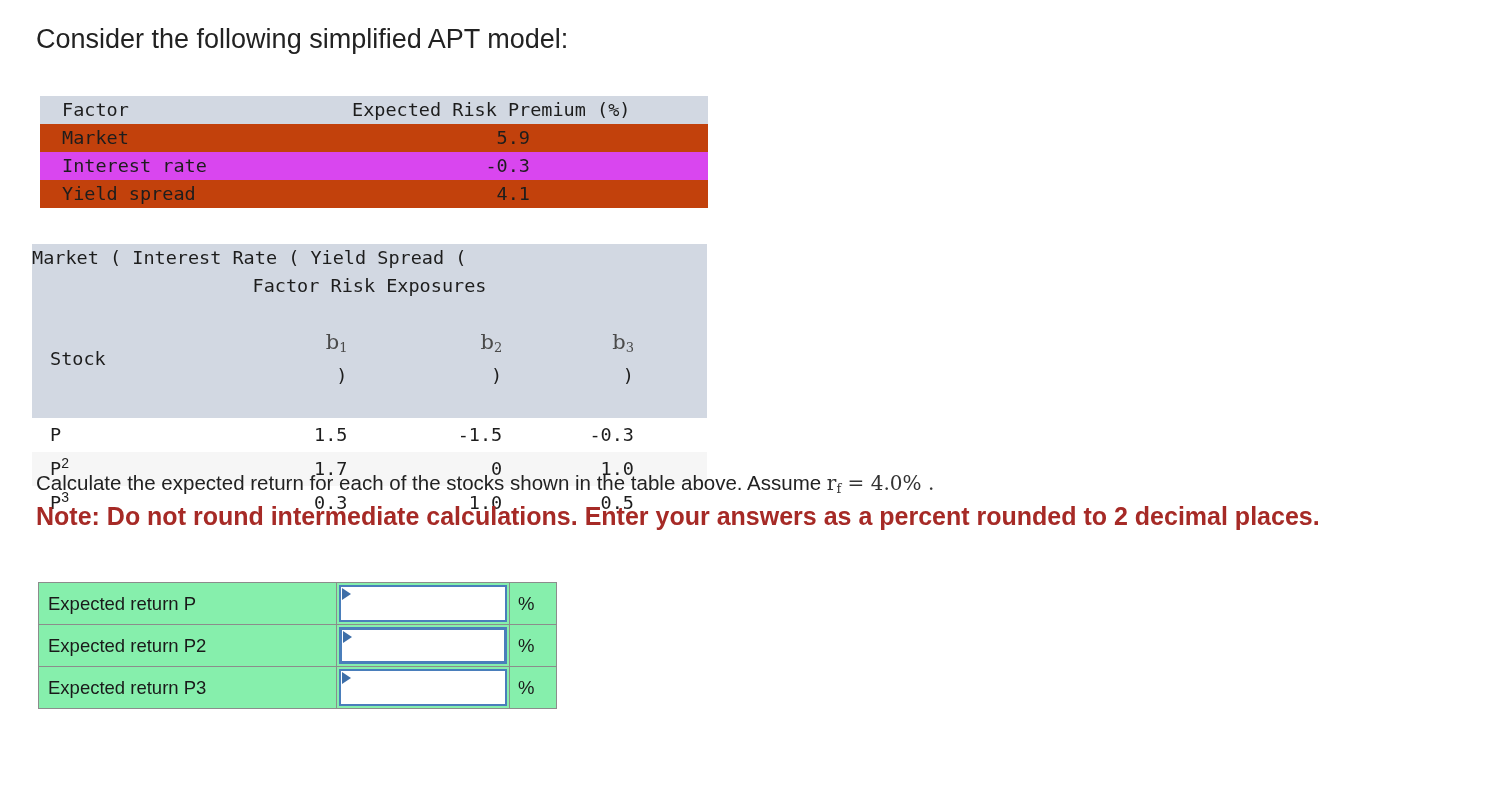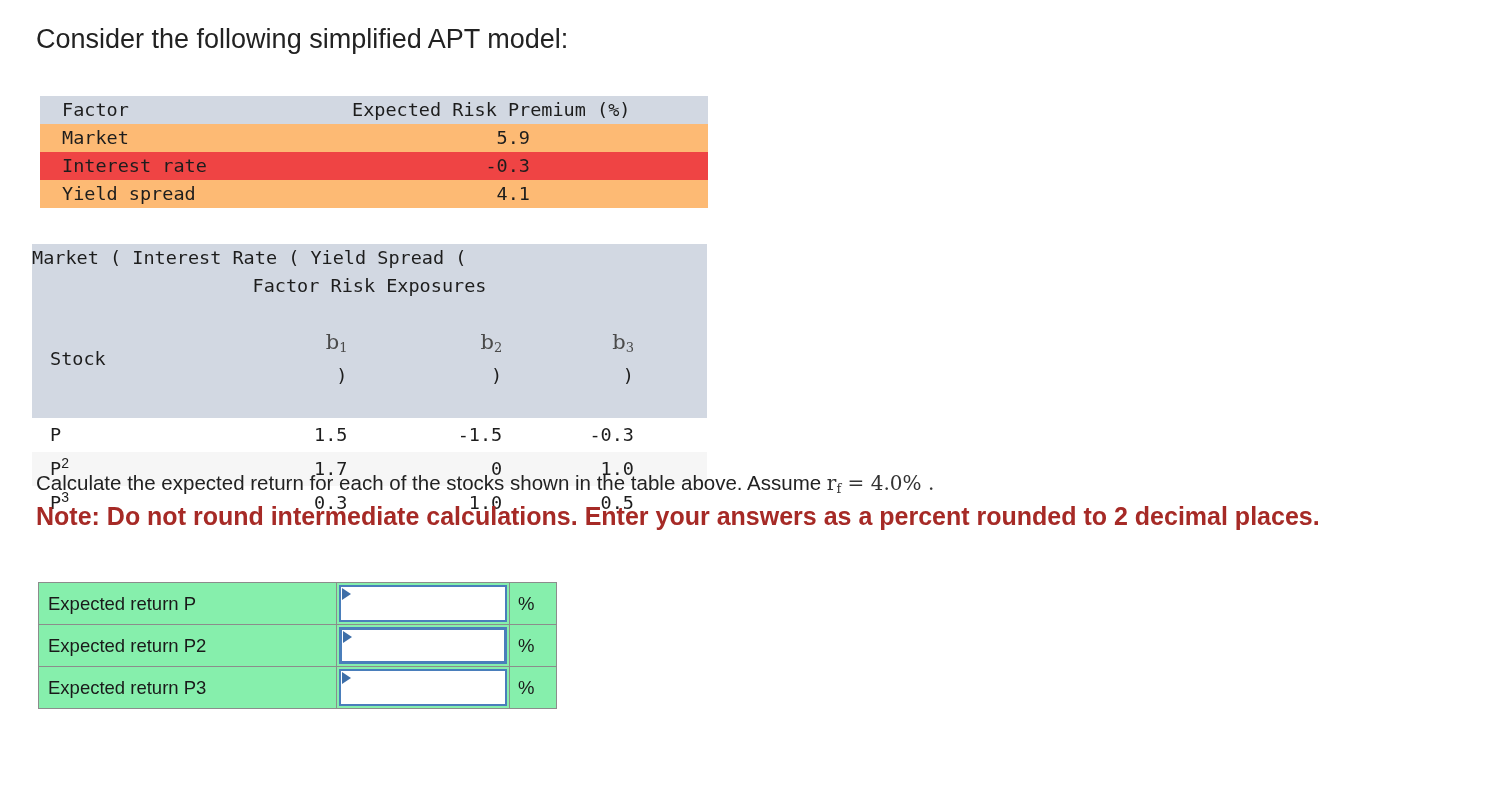--- a/index.html
+++ b/index.html
@@ -43,22 +43,22 @@
     overflow: hidden;
   }
 
   
   #factor-table {
     left: 40px;
     top: 96px;
     width: 668px;
   }
   #factor-table .hdr-row { background: #d2d8e2; }
-  #factor-table .row-alt { background: #ef4444; }
-  #factor-table .row-plain { background: #fdba74; }
+  #factor-table .row-alt { background: #d946ef; }
+  #factor-table .row-plain { background: #c2410c; }
   #factor-table td, #factor-table th { height: 20px; line-height: 28px; }
   #factor-table .c-label { width: 290px; text-align: left; padding-left: 22px; }
   #factor-table .c-value { text-align: right; padding-right: 178px; }
 
   
   #exposure-table {
     left: 32px;
     top: 244px;
     width: 675px;
   }

